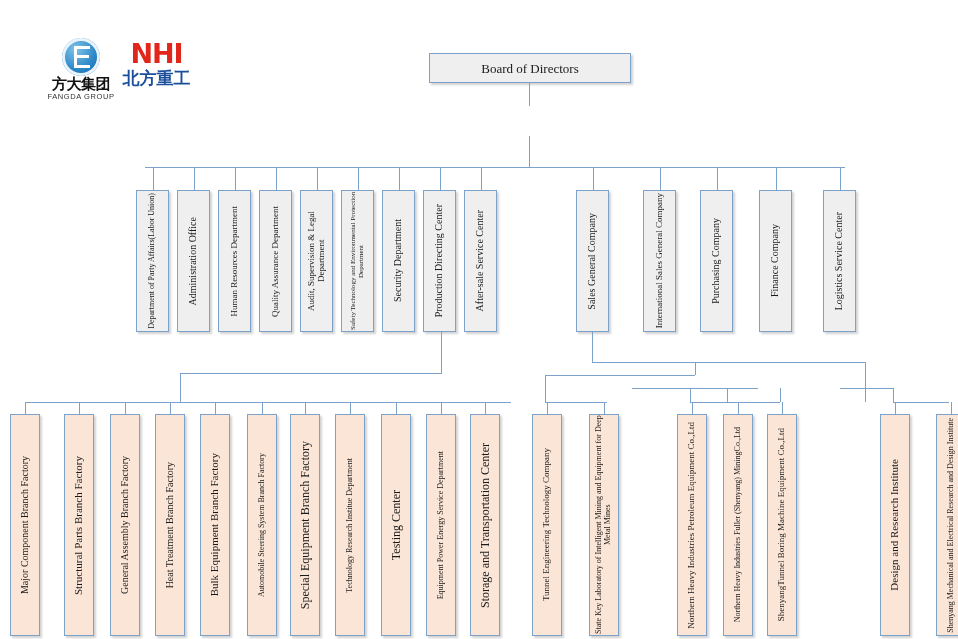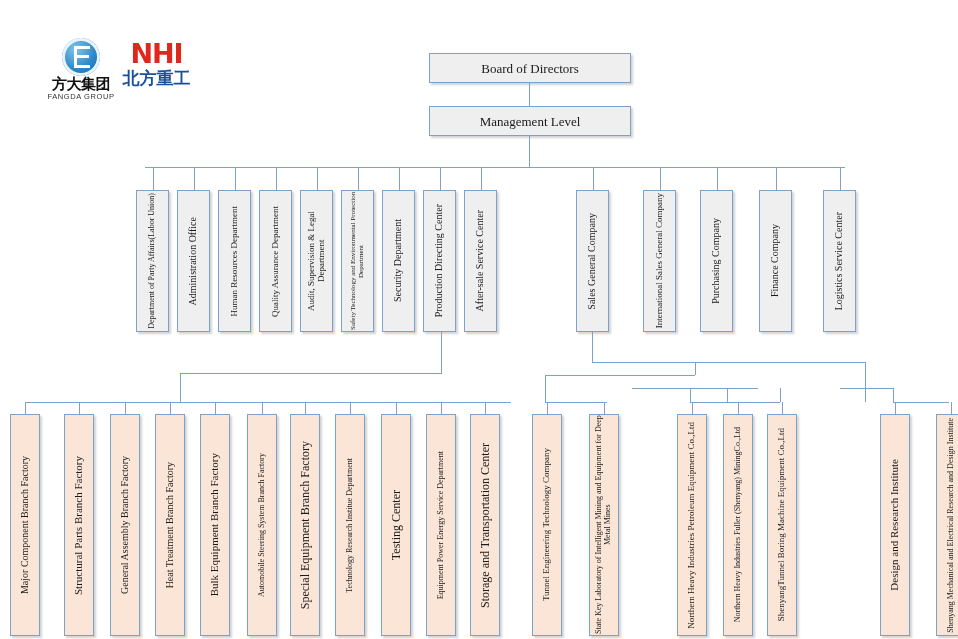--- a/index.html
+++ b/index.html
@@ -108,23 +108,20 @@
     </div>
     <div class="logo-nhi">
       <div class="nhi-top">NHI</div>
       <div class="nhi-bottom">北方重工</div>
     </div>
   </div>
 
   <div class="box h" style="left:429px;top:53px;width:202px;height:30px;">
     <span class="lbl">Board of Directors</span>
   </div>
-  <div class="box h" style="left:429px;top:106px;width:202px;height:30px;">
-    <span class="lbl">Management Level</span>
-  </div>
 
   <div class="ln lv" style="left:529px;top:83px;height:23px;"></div>
 
   <div class="ln lv" style="left:529px;top:136px;height:31px;"></div>
 
   <div class="ln lh" style="left:145px;top:167px;width:700px;"></div>
 
   <div id="l2left">
       <div class="box v fs8" style="left: 136px; top: 190px; width: 33px; height: 142px;">
         <span class="lbl">Department of Party Affairs(Labor Union)</span>

